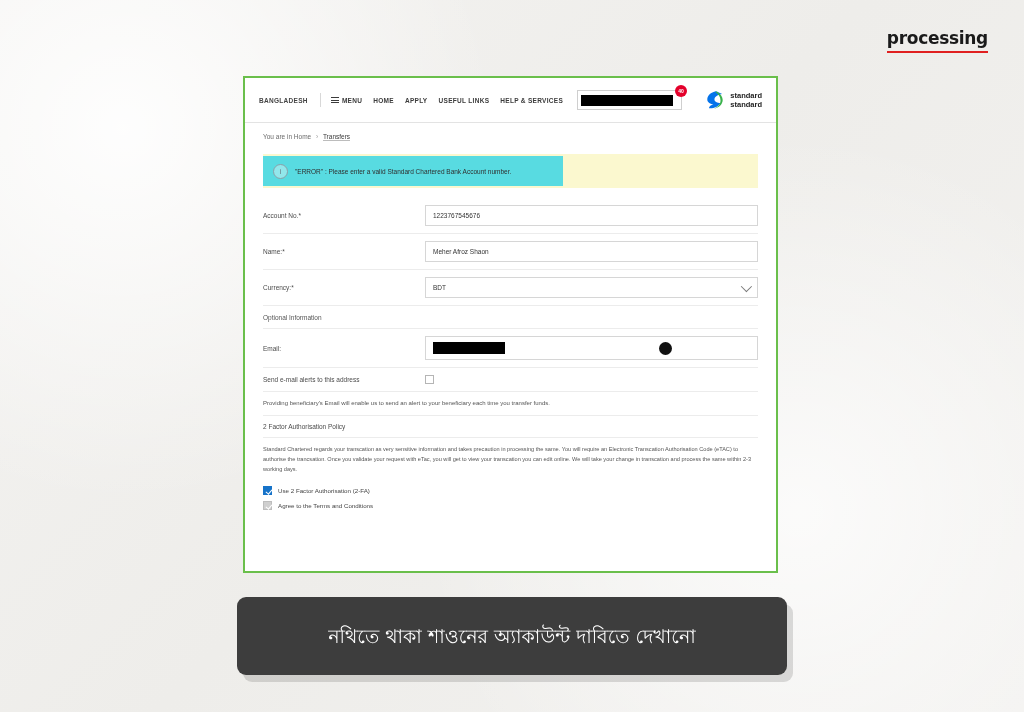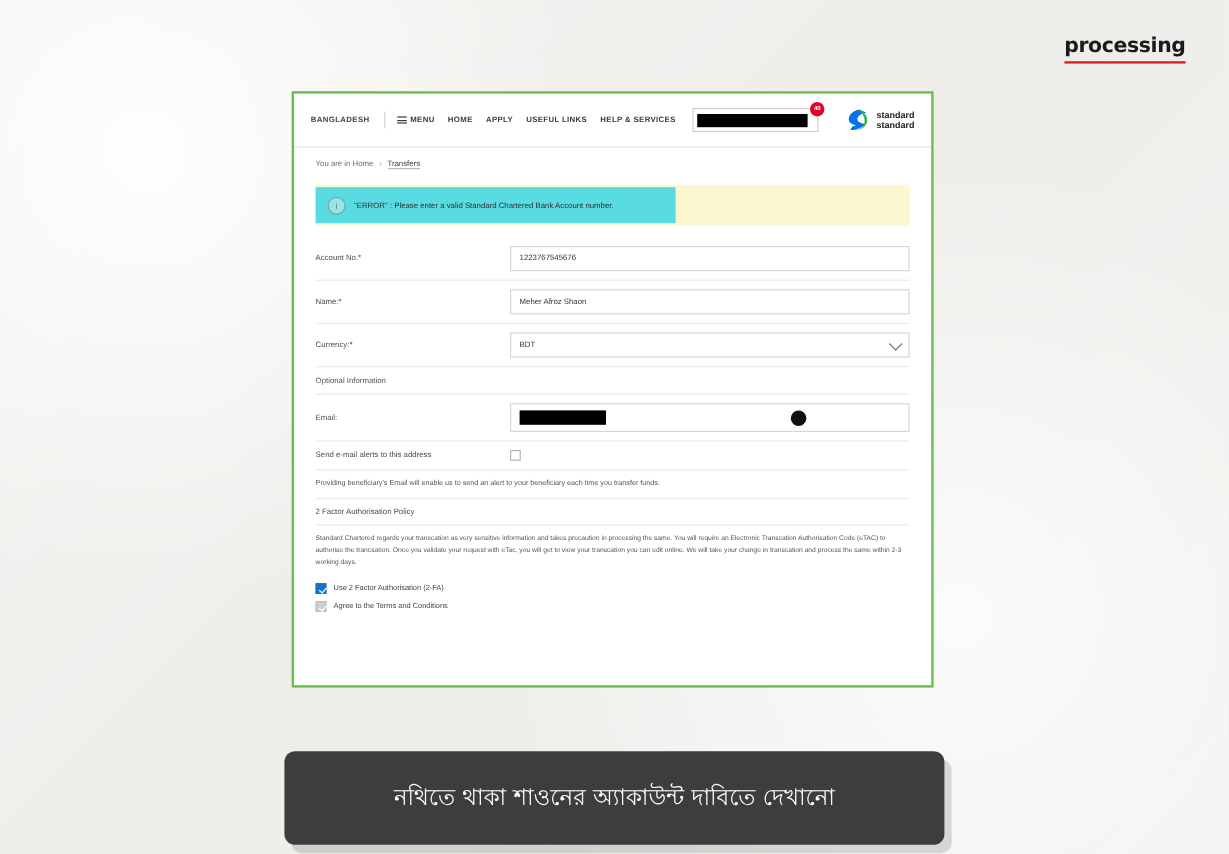--- a/index.html
+++ b/index.html
@@ -356,21 +356,21 @@
   }
   .check-row span.lbl {
     font-size: 6.2px;
     color: #444;
   }
 
   
   .caption {
     position: absolute;
     left: 237px;
-    top: 626px;
+    top: 597px;
     width: 550px;
     height: 78px;
     background: #3d3d3d;
     border-radius: 9px;
     display: flex;
     flex-direction: column;
     align-items: center;
     justify-content: center;
     box-shadow: 6px 7px 0 rgba(0,0,0,0.13);
   }

